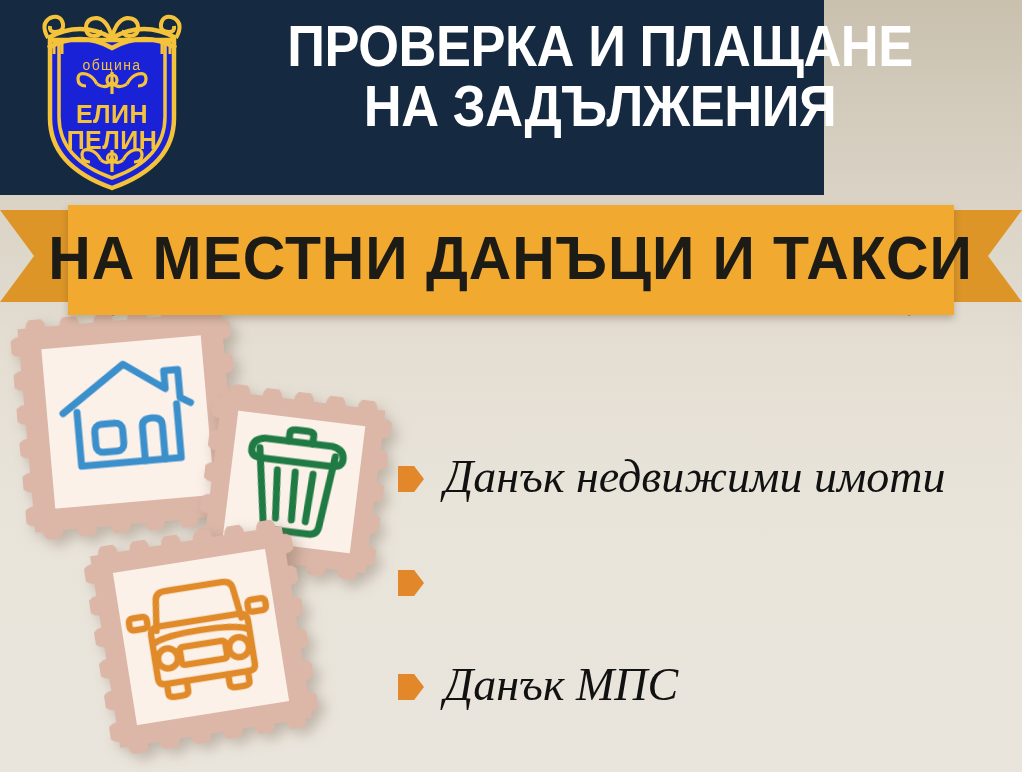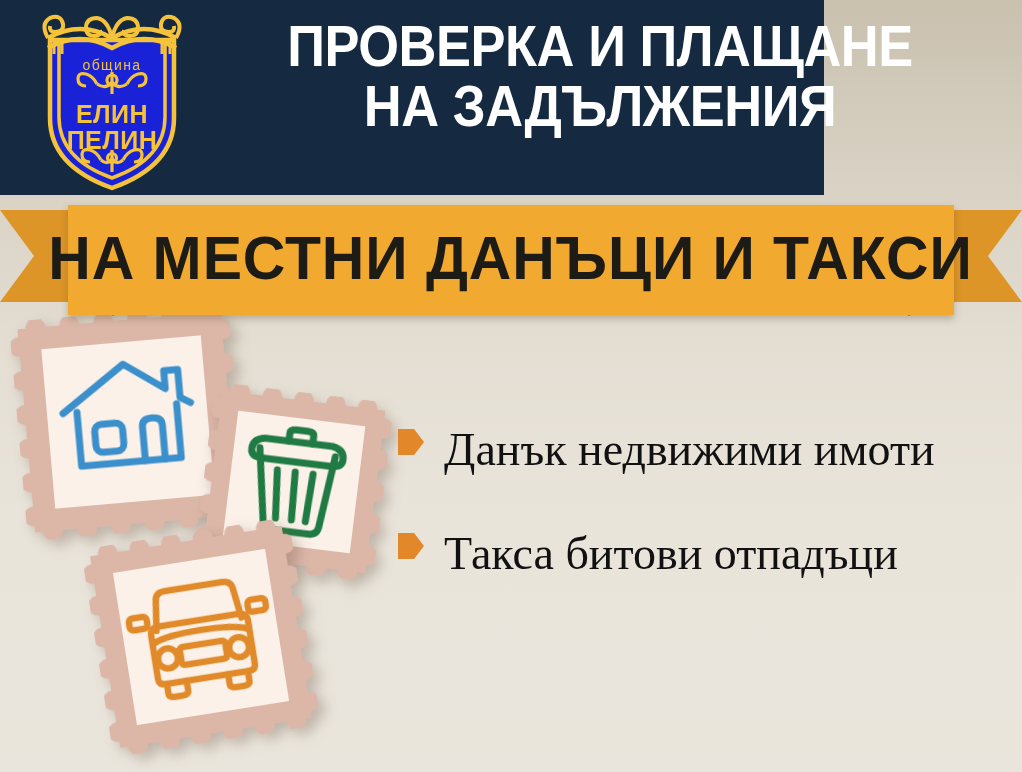--- a/index.html
+++ b/index.html
@@ -71,22 +71,23 @@
   
   .cards{position:absolute;left:0;top:300px;width:430px;height:472px;z-index:2;}
   .stamp{position:absolute;filter:drop-shadow(6px 7px 7px rgba(120,100,85,.38));}
   .stamp svg{display:block;}
 
   
   .list{
     position:absolute;left:398px;top:425px;width:620px;z-index:3;
   }
   .list-item{
-    display:flex;
+    display:flex;align-items:center;
     height:104px;
+    font-style:italic;
   }
   .bullet{
     width:26px;height:26px;flex:0 0 26px;margin-right:20px;margin-top:4px;
     background:#e2882b;
     clip-path:polygon(0 0,62% 0,100% 50%,62% 100%,0 100%);
   }
   .item-label{
     color:#111111;
     font-family:"Liberation Serif",serif;
     font-size:46px;
@@ -295,18 +296,21 @@
 
   <div class="list">
 
     <div class="list-item">
       <span class="bullet"></span>
       <span class="item-label">Данък недвижими имоти</span>
     </div>
 
     <div class="list-item">
       <span class="bullet"></span>
-      <span class="item-label">Такса битови отпадъци</span>
-    </div>
-
+    </div>
+
+    <div class="list-item">
+      <span class="bullet"></span>
+      <span class="item-label">Данък МПС</span>
+    </div>
   </div>
 
 </div>
 
 </body></html>

